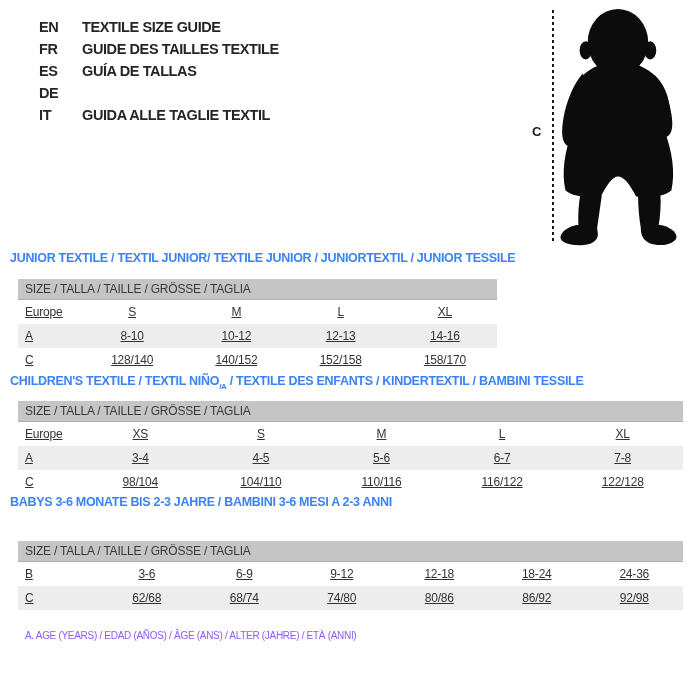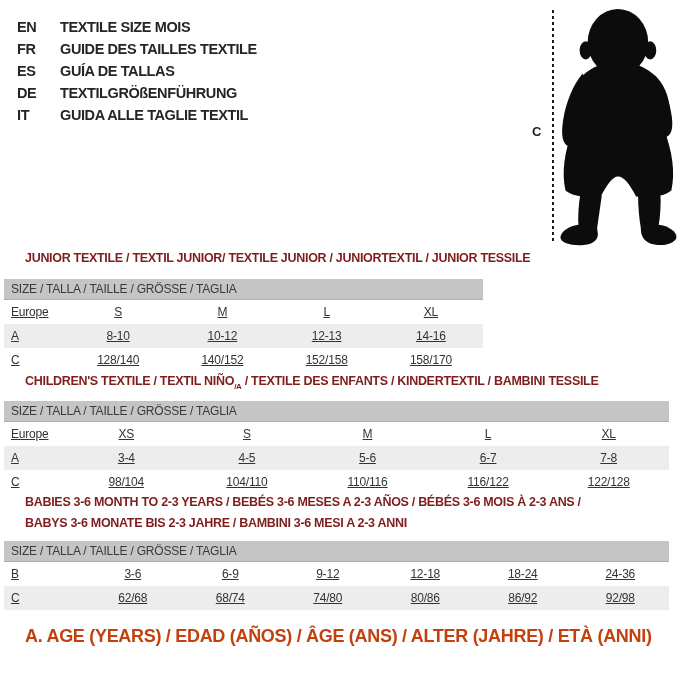--- a/index.html
+++ b/index.html
@@ -1,73 +1,72 @@
 <!DOCTYPE html>
 <html><head>
 <meta charset="utf-8">
 <style>
   html,body { margin:0; padding:0; background:#fff; }
   .page {
     position:relative; width:700px; height:700px; overflow:hidden;
     background:#ffffff; font-family:"Liberation Sans", sans-serif; color:#2d2d2d;
   }
   
-  .lang-list { position:absolute; left:17px; top:16px; }
+  .lang-list { position:absolute; left:39px; top:16px; }
   .lang-row { display:flex; height:22px; align-items:center;
     font-weight:bold; font-size:14.5px; letter-spacing:-0.4px; color:#252525; }
   .lang-code { width:43px; }
   
   .measure-line { position:absolute; left:552px; top:10px; width:2px; height:234px;
     background:repeating-linear-gradient(to bottom, #1a1a1a 0 3px, transparent 3px 6px); }
   .c-label { position:absolute; left:532px; top:124px;
     font-weight:bold; font-size:13px; color:#1c1c1c; }
   .toddler { position:absolute; left:556px; top:5px; }
   
-  .sec-heading { position:absolute; left:25px; font-size:12.5px; font-weight:bold;
-    letter-spacing:-0.3px; color:#7f1d1d; white-space:nowrap; }
+  .sec-heading { position:absolute; left:10px; font-size:12.5px; font-weight:bold;
+    letter-spacing:-0.3px; color:#3b82f6; white-space:nowrap; }
   .sec-heading sub { font-size:8px; }
   .two-line { line-height:21px; }
   
-  table { position:absolute; left:4px; border-collapse:collapse; table-layout:fixed; }
+  table { position:absolute; left:18px; border-collapse:collapse; table-layout:fixed; }
   .t1 { top:279px; width:479px; }
   .t2 { top:401px; width:665px; }
   .t3 { top:541px; width:665px; }
   th.size-band { background:#c5c5c5; border-bottom:1px solid #aeaeae;
     height:20px; text-align:left; padding:0 0 0 7px;
     font-weight:400; font-size:12px; letter-spacing:-0.2px; color:#3a3a3a; }
   td { height:24px; font-size:12px; letter-spacing:-0.2px; text-align:center;
     color:#333; padding:0;text-decoration:underline; }
   td.rl { text-align:left; padding-left:7px; }
   tr.alt td { background:#ededed; }
   
   .notes { position:absolute; left:25px; top:626px; }
-  .note-line { height:20px; line-height:20px; font-weight:bold; font-size:18px;
-    letter-spacing:-0.3px; color:#c2410c; white-space:nowrap; }
+  .note-line { height:20px; line-height:20px; font-weight:normal; font-size:10px;
+    letter-spacing:-0.3px; color:#8b5cf6; white-space:nowrap; }
 </style>
 </head>
 <body>
 
 <div class="page">
 
   <div class="lang-list">
     <div class="lang-row">
       <span class="lang-code">EN</span>
-      <span class="lang-title">TEXTILE SIZE MOIS</span>
+      <span class="lang-title">TEXTILE SIZE GUIDE</span>
     </div>
     <div class="lang-row">
       <span class="lang-code">FR</span>
       <span class="lang-title">GUIDE DES TAILLES TEXTILE</span>
     </div>
     <div class="lang-row">
       <span class="lang-code">ES</span>
       <span class="lang-title">GUÍA DE TALLAS</span>
     </div>
     <div class="lang-row">
       <span class="lang-code">DE</span>
-      <span class="lang-title">TEXTILGRÖßENFÜHRUNG</span>
     </div>
     <div class="lang-row">
       <span class="lang-code">IT</span>
       <span class="lang-title">GUIDA ALLE TAGLIE TEXTIL</span>
     </div>
   </div>
 
   <span class="c-label">C</span>
   <div class="measure-line"></div>
   <svg class="toddler" width="142" height="242" viewBox="0 0 140 240">
@@ -158,21 +157,20 @@
       <td>98/104</td>
       <td>104/110</td>
       <td>110/116</td>
       <td>116/122</td>
       <td>122/128</td>
     </tr>
   </tbody>
     </table>
 
   <div class="sec-heading two-line" style="top:492px">
-    <div>BABIES 3-6 MONTH TO 2-3 YEARS / BEBÉS 3-6 MESES A 2-3 AÑOS / BÉBÉS 3-6 MOIS À 2-3 ANS /</div>
     <div>BABYS 3-6 MONATE BIS 2-3 JAHRE / BAMBINI 3-6 MESI A 2-3 ANNI</div>
   </div>
   <table class="t3">
     <colgroup>
         <col style="width:80px">
         <col>
         <col>
         <col>
         <col>
         <col>

